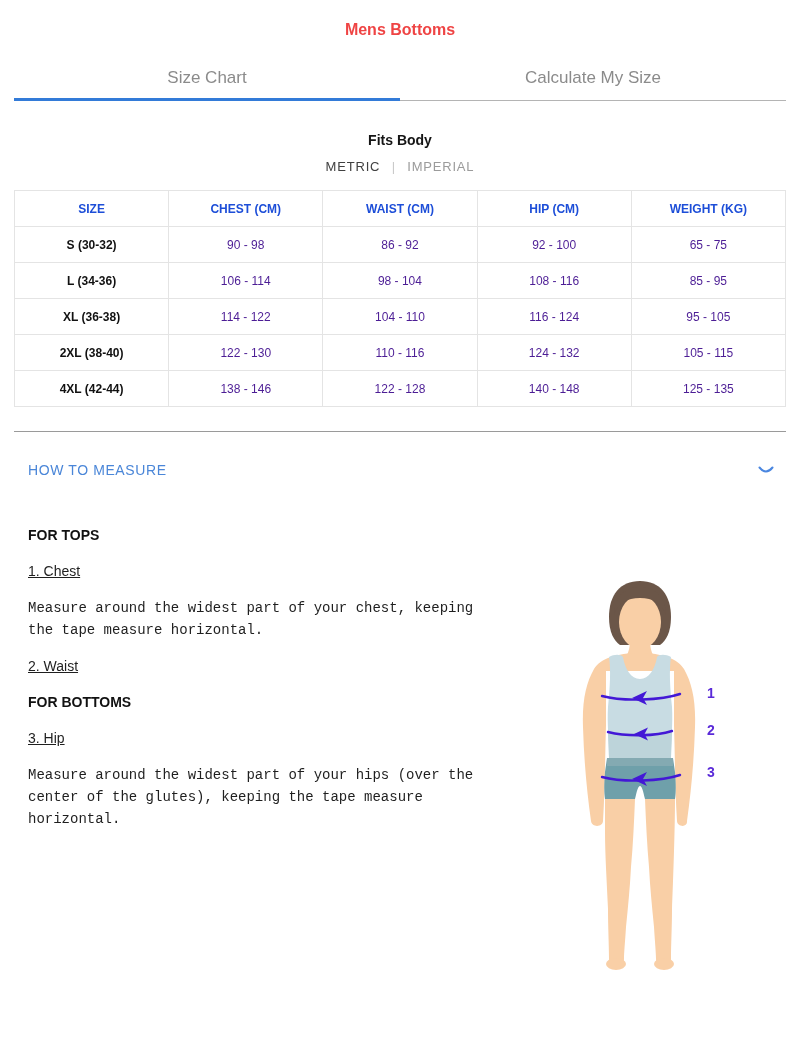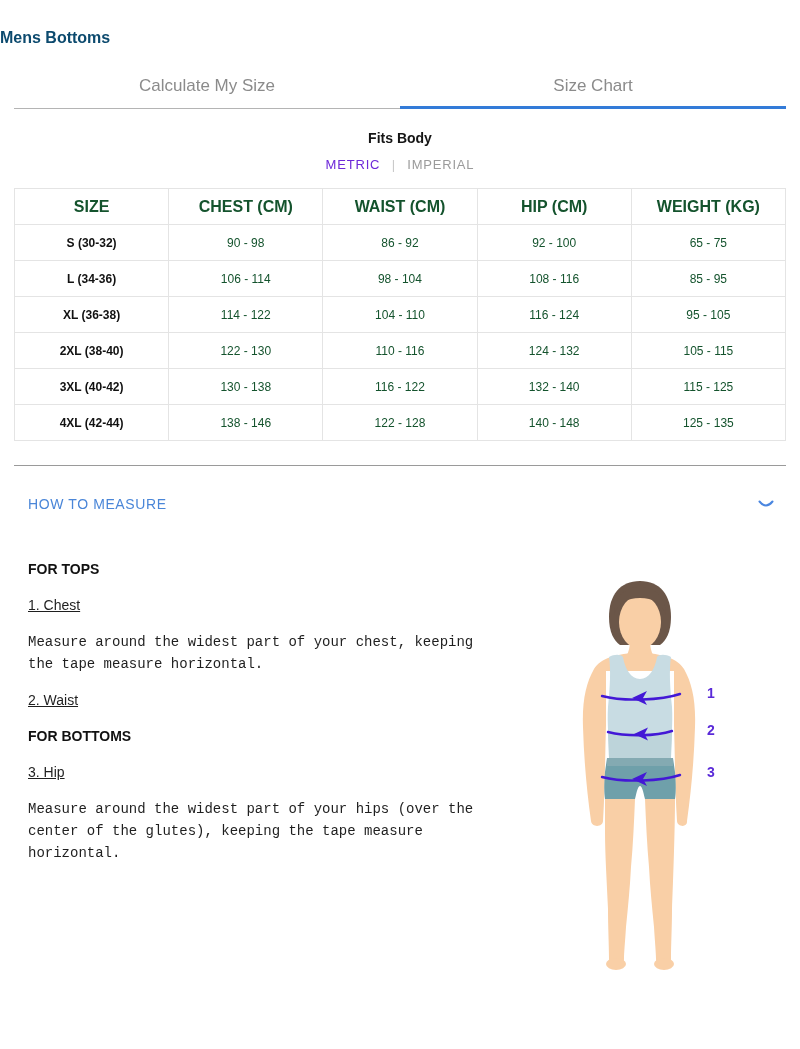--- a/index.html
+++ b/index.html
@@ -1,38 +1,38 @@
 <!DOCTYPE html>
 <html><head>
 <meta charset="utf-8">
 <style>
   * { box-sizing: border-box; }
   html,body { margin:0; padding:0; background:#fff; }
   body { font-family: "Liberation Sans", "DejaVu Sans", sans-serif; }
   .page { position:relative; width:800px; height:1049px; background:#fff; overflow:hidden; }
 
-  .page-title { text-align:left; padding-top:28px; font-size:16px; font-weight:600; color:#0c4a6e; line-height:20px; }
+  .page-title { text-align:center; padding-top:20px; font-size:16px; font-weight:600; color:#ef4444; line-height:20px; }
 
   .tabs { display:flex; margin:27px 14px 0 14px; }
   .tab { flex:1; text-align:center; font-size:17px; color:#8b8b8b; padding-bottom:13px; position:relative; cursor:pointer; line-height:21px; }
   .tab::after { content:""; position:absolute; left:0; right:0; bottom:0; }
   .tab.inactive::after { height:1px; background:#b4b4b4; }
   .tab.active::after { height:3px; background:#337bd8; }
 
-  .fits-body { text-align:center; font-size:14px; font-weight:700; color:#151515; margin-top:20px; line-height:18px; }
+  .fits-body { text-align:center; font-size:14px; font-weight:700; color:#151515; margin-top:30px; line-height:18px; }
 
   .units { text-align:center; margin-top:9px; font-size:13px; letter-spacing:0.8px; line-height:17px; }
-  .unit-metric { color:#6d28d9; cursor:pointer; }
+  .unit-metric { color:#404040; cursor:pointer; }
   .unit-sep { color:#c9c9c9; margin:0 7px; font-weight:400; }
   .unit-imperial { color:#9b9b9b; cursor:pointer; }
 
   table.size-table { border-collapse:collapse; width:772px; margin:15px 0 0 14px; table-layout:fixed; }
   .size-table th, .size-table td { border:1px solid #e4e4e4; height:36px; text-align:center; vertical-align:middle; padding:0 4px; }
-  .size-table th { font-size:16px; font-weight:700; color:#14532d; }
-  .size-table td { font-size:12px; color:#14532d; }
+  .size-table th { font-size:12px; font-weight:700; color:#1d4ed8; }
+  .size-table td { font-size:12px; color:#4c1d95; }
   .size-table td.size-col { font-weight:700; color:#111; }
 
   .divider { margin:24px 14px 0 14px; height:0; border-top:1px solid #9a9a9a; }
 
   .htm-bar { margin:0 14px; padding:28px 12px 0 14px; display:flex; justify-content:space-between; align-items:center; cursor:pointer;text-align:center; }
   .htm-label { color:#4a86d8; font-size:14px; letter-spacing:0.6px; line-height:21px; }
   .chevron { width:16px; height:10px; display:block; }
 
   .measure-text { margin:44px 0 10px 28px; width:472px; color:#1f1f1f; font-size:14px; }
   .measure-text .sec-heading { font-size:14px; font-weight:700; margin:0 0 15px 0; line-height:21px; color:#111; }
@@ -43,22 +43,22 @@
   .figure-wrap svg { display:block; }
 </style>
 </head>
 <body>
 
 <div class="page">
 
   <div class="page-title">Mens Bottoms</div>
 
   <div class="tabs">
+    <div class="tab active">Size Chart</div>
     <div class="tab inactive">Calculate My Size</div>
-    <div class="tab active">Size Chart</div>
   </div>
 
   <div class="fits-body">Fits Body</div>
 
   <div class="units">
     <span class="unit-metric">METRIC</span>
     <span class="unit-sep">|</span>
     <span class="unit-imperial">IMPERIAL</span>
   </div>
 
@@ -93,27 +93,20 @@
         <td>104 - 110</td>
         <td>116 - 124</td>
         <td>95 - 105</td>
       </tr>
       <tr>
         <td class="size-col">2XL (38-40)</td>
         <td>122 - 130</td>
         <td>110 - 116</td>
         <td>124 - 132</td>
         <td>105 - 115</td>
-      </tr>
-      <tr>
-        <td class="size-col">3XL (40-42)</td>
-        <td>130 - 138</td>
-        <td>116 - 122</td>
-        <td>132 - 140</td>
-        <td>115 - 125</td>
       </tr>
       <tr>
         <td class="size-col">4XL (42-44)</td>
         <td>138 - 146</td>
         <td>122 - 128</td>
         <td>140 - 148</td>
         <td>125 - 135</td>
       </tr>
     </tbody>
   </table>

